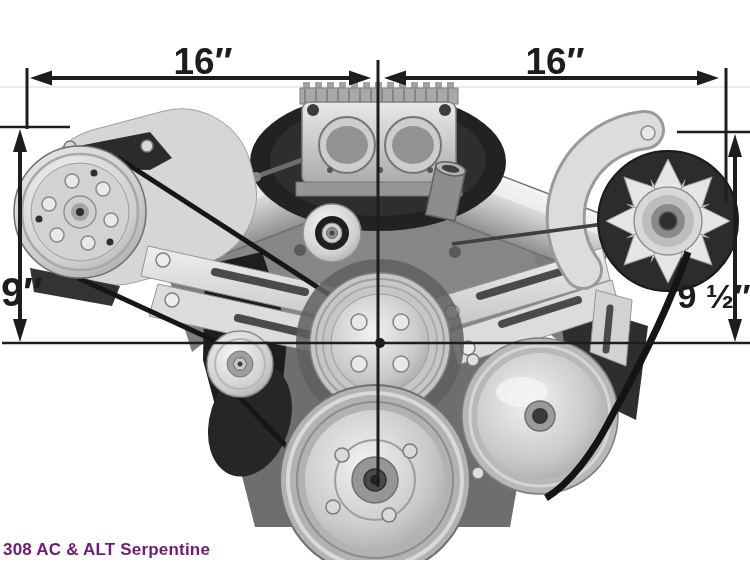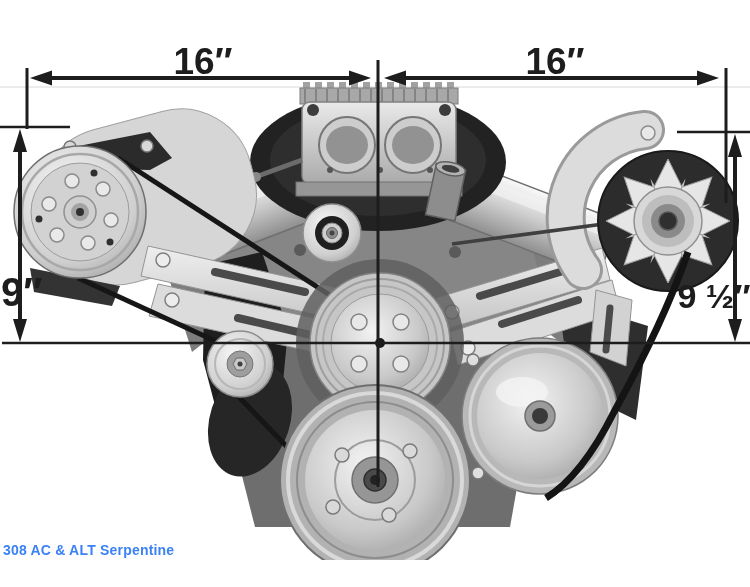--- a/index.html
+++ b/index.html
@@ -7,21 +7,21 @@
     position:relative;width:750px;height:560px;background:#ffffff;overflow:hidden;
     font-family:"Liberation Sans","DejaVu Sans",sans-serif;
   }
   #stage svg{position:absolute;left:0;top:0;}
   .dim-label{
     font-family:"Liberation Sans","DejaVu Sans",sans-serif;
     font-weight:700;fill:#1d1d1d;
   }
   #caption{
     position:absolute;left:3px;top:538px;
-    font-weight:700;font-size:14px;line-height:24px;color:#3b82f6;
+    font-weight:700;font-size:17px;line-height:24px;color:#701a75;
     letter-spacing:0.2px;white-space:nowrap;
   }
   #caption div{height:24px;}
 </style>
 </head>
 <body>
 
 <div id="stage">
 
 <svg width="750" height="587" viewBox="0 0 750 587">

